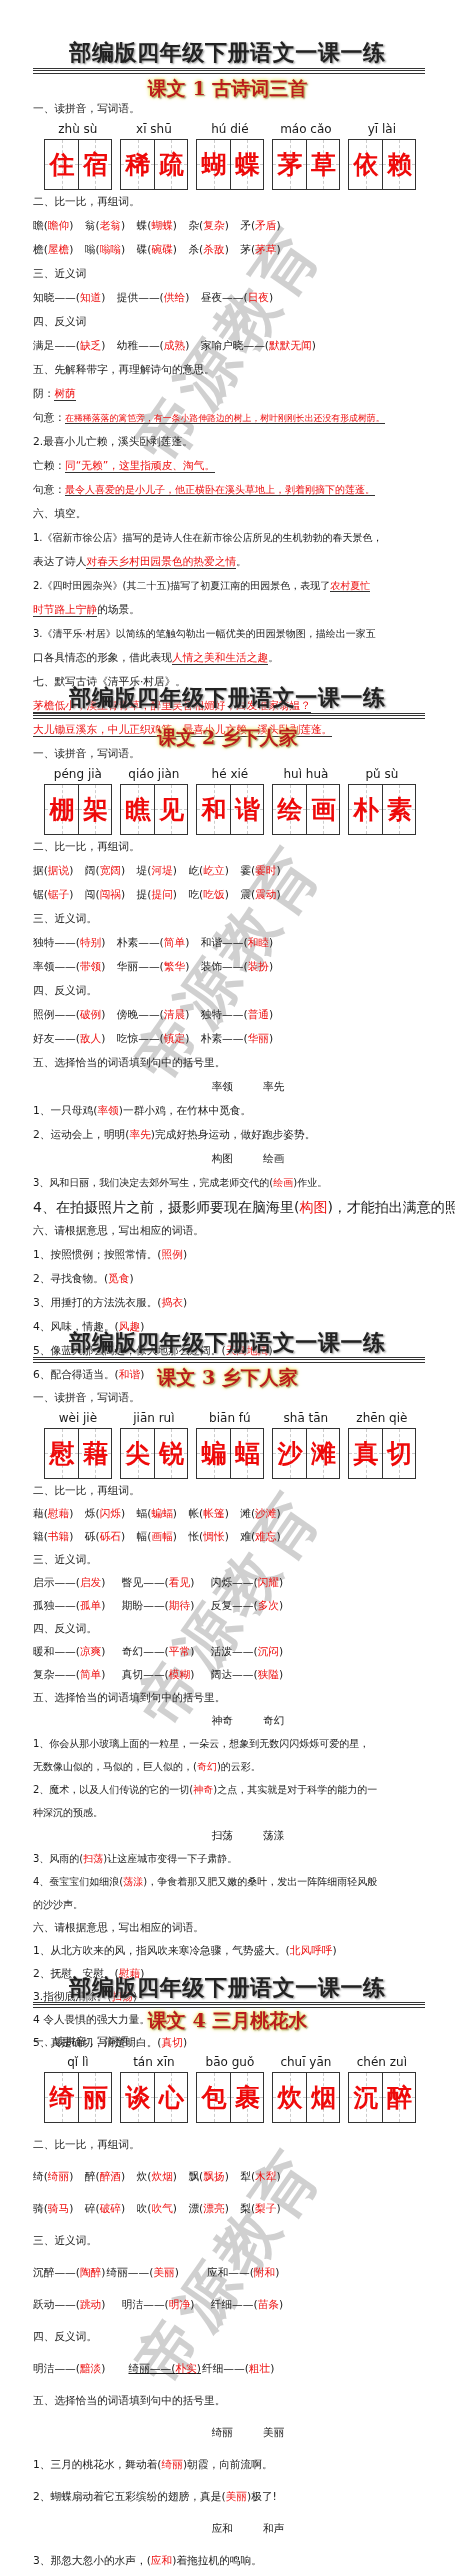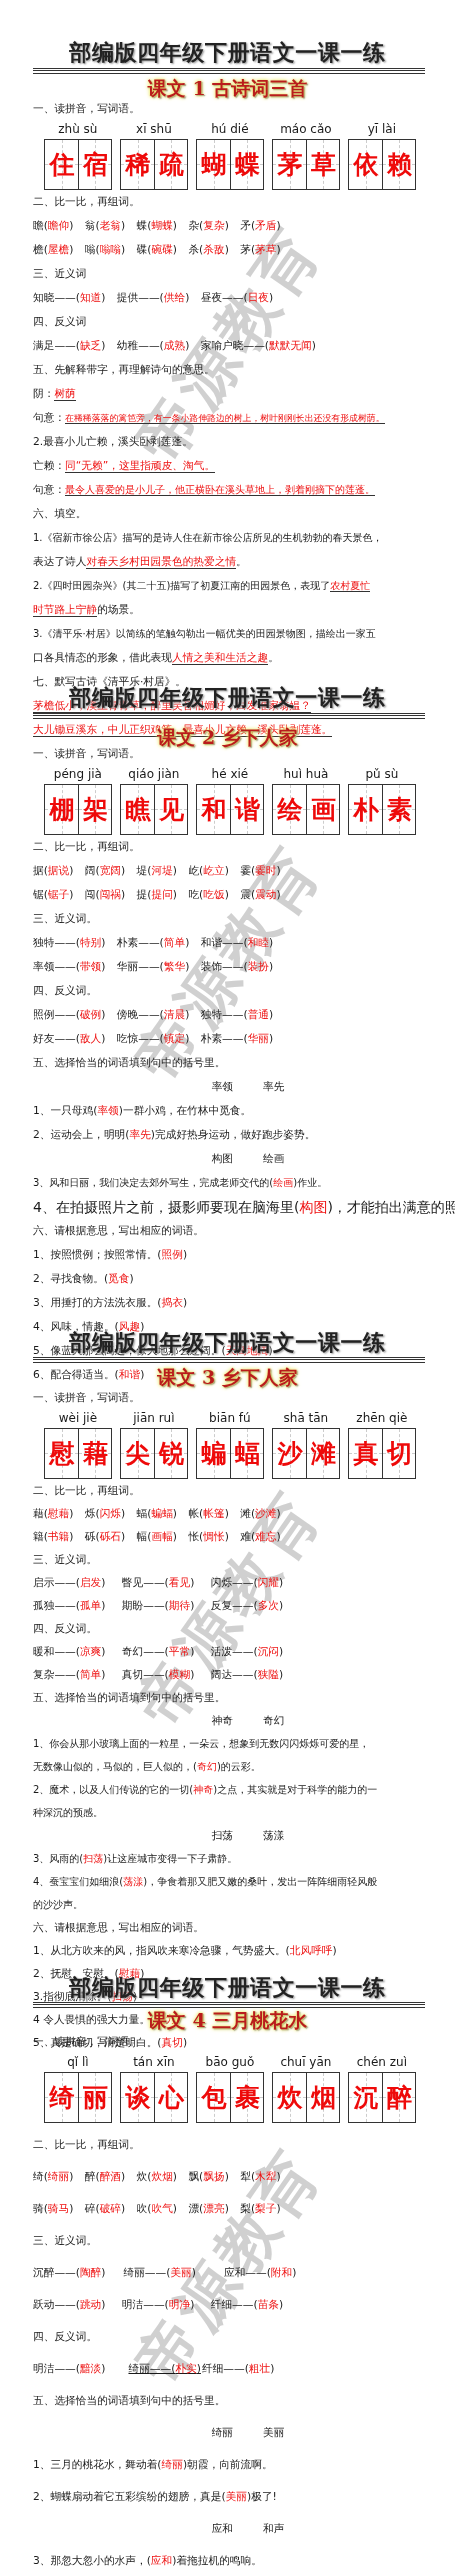--- a/index.html
+++ b/index.html
@@ -414,21 +414,21 @@
     <div style="line-height:32px;">
     <p class="heading">二、比一比，再组词。</p>
     <p class="line">
       <span class="pair"><span>绮</span>(<span class="red">绮丽</span>)</span><span class="pair"><span>醉</span>(<span class="red">醉酒</span>)</span><span class="pair"><span>炊</span>(<span class="red">炊烟</span>)</span><span class="pair"><span>飘</span>(<span class="red">飘扬</span>)</span><span class="pair"><span>犁</span>(<span class="red">木犁</span>)</span>
     </p>
     <p class="line">
       <span class="pair"><span>骑</span>(<span class="red">骑马</span>)</span><span class="pair"><span>碎</span>(<span class="red">破碎</span>)</span><span class="pair"><span>吹</span>(<span class="red">吹气</span>)</span><span class="pair"><span>漂</span>(<span class="red">漂亮</span>)</span><span class="pair"><span>梨</span>(<span class="red">梨子</span>)</span>
     </p>
     <p class="heading">三、近义词。</p>
     <p class="line">
-      <span class="syn" style="margin-right:18px;"><span>沉醉</span>——(<span class="red">陶醉</span>)</span><span class="syn" style="margin-right:28px;"><span>绮丽</span>——(<span class="red">美丽</span>)</span><span class="syn"><span>应和</span>——(<span class="red">附和</span>)</span>
+      <span class="syn" style="margin-right:1px;"><span>沉醉</span>——(<span class="red">陶醉</span>)</span><span class="syn" style="margin-right:28px;"><span>绮丽</span>——(<span class="red">美丽</span>)</span><span class="syn"><span>应和</span>——(<span class="red">附和</span>)</span>
     </p>
     <p class="line">
       <span class="syn" style="margin-right:16.4px;"><span>跃动</span>——(<span class="red">跳动</span>)</span><span class="syn" style="margin-right:16.4px;"><span>明洁</span>——(<span class="red">明净</span>)</span><span class="syn"><span>纤细</span>——(<span class="red">苗条</span>)</span>
     </p>
     <p class="heading">四、反义词。</p>
     <p class="line">
       <span class="syn" style="margin-right:23px;"><span>明洁</span>——(<span class="red">黯淡</span>)</span><span class="syn" style="margin-right:1px;text-decoration:underline;"><span>绮丽</span>——(<span class="red">朴实</span>)</span><span class="syn"><span>纤细</span>——(<span class="red">粗壮</span>)</span>
     </p>
     <p class="heading">五、选择恰当的词语填到句中的括号里。</p>
     <p class="line choice"><span>绮丽</span><span>美丽</span></p>

